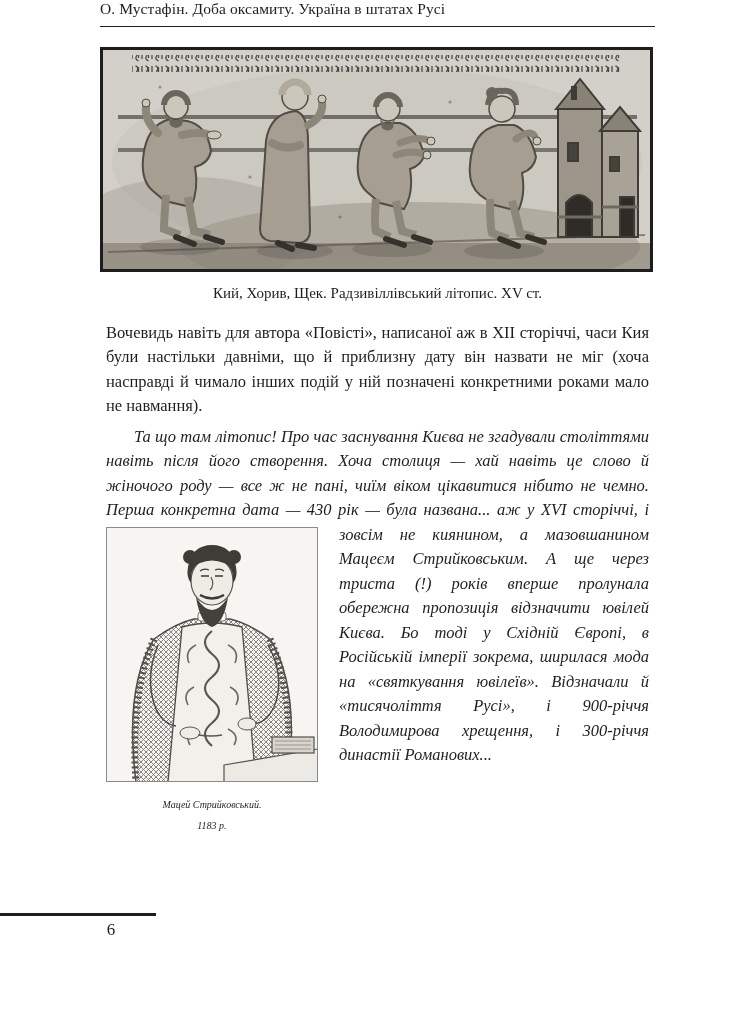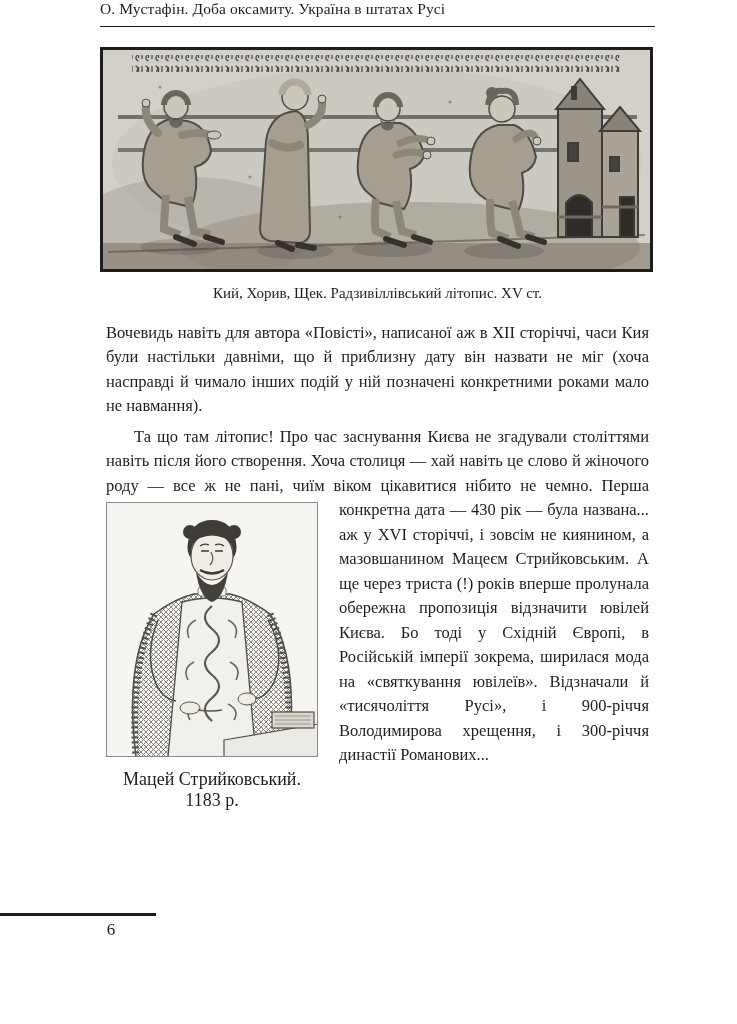--- a/index.html
+++ b/index.html
@@ -36,34 +36,34 @@
     margin-top: 13px;
   }
   .body-text {
     margin-top: 19px;
     font-size: 16.5px;
     line-height: 24.5px;
     text-align: justify;
     hyphens: auto;
   }
   .par { margin: 6px; }
-  .par.indent { text-indent: 28px; }
+  .par.indent { text-indent: 28px; font-style: italic; }
   .portrait-float {
     float: left;
     width: 212px;
     margin: 4px 21px 2px 0;
     text-indent: 0;
   }
   .portrait-float svg {
     display: block;
     width: 212px; height: 255px;
   }
   .portrait-caption {
     text-align: center;
-    font-size: 18px;
+    font-size: 10px;
     line-height: 21px;
     margin-top: 12px;
     text-indent: 0;
   }
   .footer-rule {
     position: absolute;
     left: 0; top: 913px;
     width: 156px; height: 2.5px;
     background: #1f1e1c;
   }

